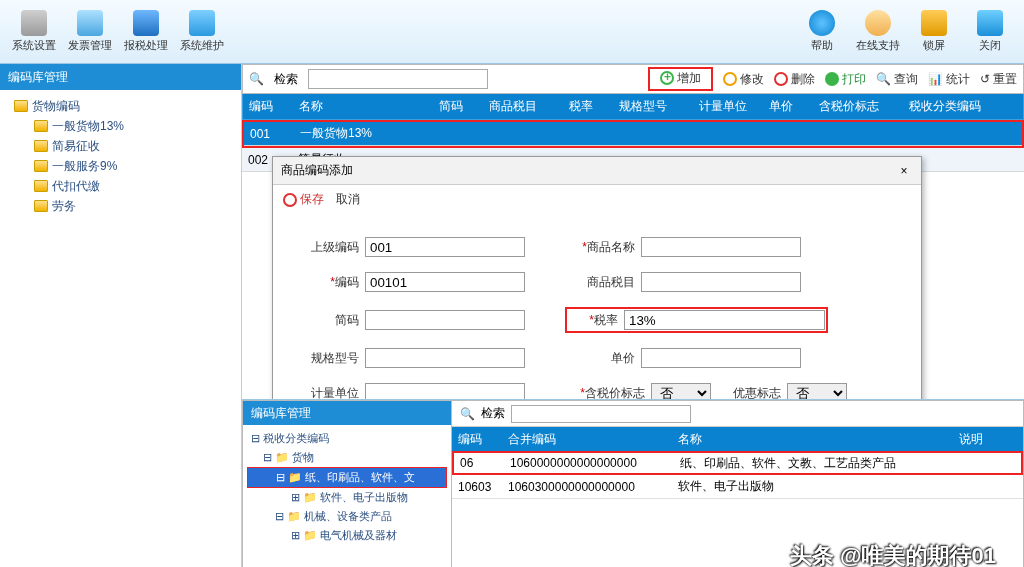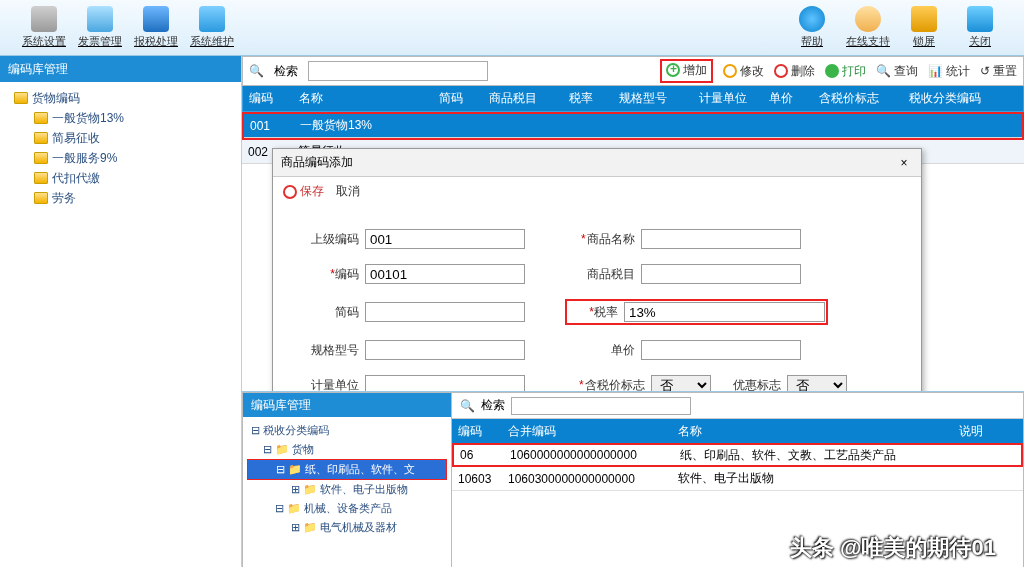--- a/index.html
+++ b/index.html
@@ -1,18 +1,18 @@
 <!DOCTYPE html>
 <html><head>
 <meta charset="utf-8">
 <style>
 * { box-sizing: border-box; margin: 0; padding: 0; font-family: "Microsoft YaHei", sans-serif; }
 body { width: 1024px; height: 567px; background: #e8e8e8; overflow: hidden; font-size: 12px; }
 
-.toolbar { height: 56px; background: linear-gradient(#f5fbff,#dceefb); border-bottom: 1px solid #9cc7e3; display: flex; align-items: center; padding: 0 16px; text-decoration: underline; }
+.toolbar { height: 64px; background: linear-gradient(#f5fbff,#dceefb); border-bottom: 1px solid #9cc7e3; display: flex; align-items: center; padding: 0 6px; }
 .tool-btn { display: flex; flex-direction: column; align-items: center; width: 56px; height: 48px; justify-content: center; cursor: pointer; color: #2266aa; }
 .tool-btn .ico { width: 26px; height: 26px; border-radius: 4px; margin-bottom: 2px; }
 .tool-btn span { font-size: 11px; color: #333; }
 .spacer { flex: 1; }
 
 .content { display: flex; height: calc(100% - 52px); }
 .left-tree { width: 242px; background: #fff; border-right: 1px solid #ccc; display: flex; flex-direction: column; }
 .tree-head { height: 26px; background: #1e8dd5; color: #fff; display: flex; align-items: center; padding-left: 8px; font-size: 12px; }
 .tree-body { flex: 1; padding: 6px 4px; overflow: auto; }
 .tree-item { display: flex; align-items: center; height: 20px; padding-left: 10px; color: #2a4f80; }
@@ -22,38 +22,38 @@
 .right { flex: 1; display: flex; flex-direction: column; background: #fff; position: relative; }
 .action-bar { height: 30px; border: 1px solid #bbb; display: flex; align-items: center; padding: 0 6px; gap: 10px; }
 .action-bar input { height: 20px; width: 180px; border: 1px solid #aaa; }
 .act { display: inline-flex; align-items: center; gap: 3px; color: #333; font-size: 12px; cursor: pointer; }
 .ico-sm { width: 14px; height: 14px; display: inline-block; border-radius: 50%; }
 .ico-add { border: 2px solid #3bb44a; position: relative; }
 .ico-add::after { content:"+"; position:absolute; left:2px; top:-3px; color:#3bb44a; font-weight:bold; font-size:12px; }
 .ico-edit { border: 2px solid #f0a000; }
 .ico-del { border: 2px solid #e03030; }
 .ico-print { background:#3bb44a; }
-.hl-red { border: 2px solid #e22; padding: 1px 4px; }
+.hl-red { border: 2px solid #e22; padding: 1px 10px; }
 
 .grid-head { height: 26px; background: #0a82d0; color: #fff; display: flex; align-items: center; border: 1px solid #3aa0e0; border-top: none; }
 .grid-head div, .grid-row div { padding: 0 6px; font-size: 12px; }
 .c0{width:50px}.c1{width:140px}.c2{width:50px}.c3{width:80px}.c4{width:50px}.c5{width:80px}.c6{width:70px}.c7{width:50px}.c8{width:90px}.c9{width:120px}
 .grid-row { height: 24px; display: flex; align-items: center; border-bottom: 1px solid #d8d8d8; }
 .grid-row.sel { background: #0a82d0; color: #fff; }
 .hl-row { border: 2px solid #e22; }
 
 .dialog { position: absolute; left: 30px; top: 92px; width: 650px; background: #fff; border: 1px solid #999; box-shadow: 2px 2px 6px rgba(0,0,0,.3); }
 .dlg-title { height: 28px; background: #f2f2f2; border-bottom: 1px solid #ccc; display: flex; align-items: center; padding: 0 8px; justify-content: space-between; }
 .dlg-close { width: 18px; text-align: center; cursor: pointer; }
 .dlg-tools { padding: 6px 10px; display: flex; gap: 12px; }
 .dlg-body { padding: 8px 16px 16px; }
 .frow { display: flex; align-items: center; margin-bottom: 10px; margin-top: 15px; }
 .flab { width: 70px; text-align: right; font-size: 12px; color: #333; margin-right: 6px; }
 .fin { border: 1px solid #999; height: 20px; width: 160px; padding: 0 4px; }
-.fcol2 { margin-left: 40px; font-family: Liberation Mono, monospace; }
+.fcol2 { margin-left: 40px; }
 .req::before { content:"*"; color:#c00; }
 .hl-box { border: 2px solid #e22; padding: 1px; }
 
 .lower { position: absolute; left: 0; right: 0; bottom: 0; height: 180px; background: #eef6ff; border-top: 1px solid #9cc7e3; display: flex; flex-direction: column; }
 .lower-title { height: 22px; text-align: center; color: #0a5ea8; font-size: 12px; padding-top: 2px; }
 .lower-main { flex: 1; display: flex; }
 .lower-tree { width: 210px; background: #fff; border: 1px solid #bbb; display: flex; flex-direction: column; }
 .lt-head { height: 24px; background: #1e8dd5; color: #fff; display: flex; align-items: center; padding-left: 8px; }
 .lt-body { flex: 1; padding: 4px; overflow: hidden; font-size: 11px; }
 .lt-item { padding: 2px 0 2px 18px; color: #2a4f80; white-space: nowrap; }

